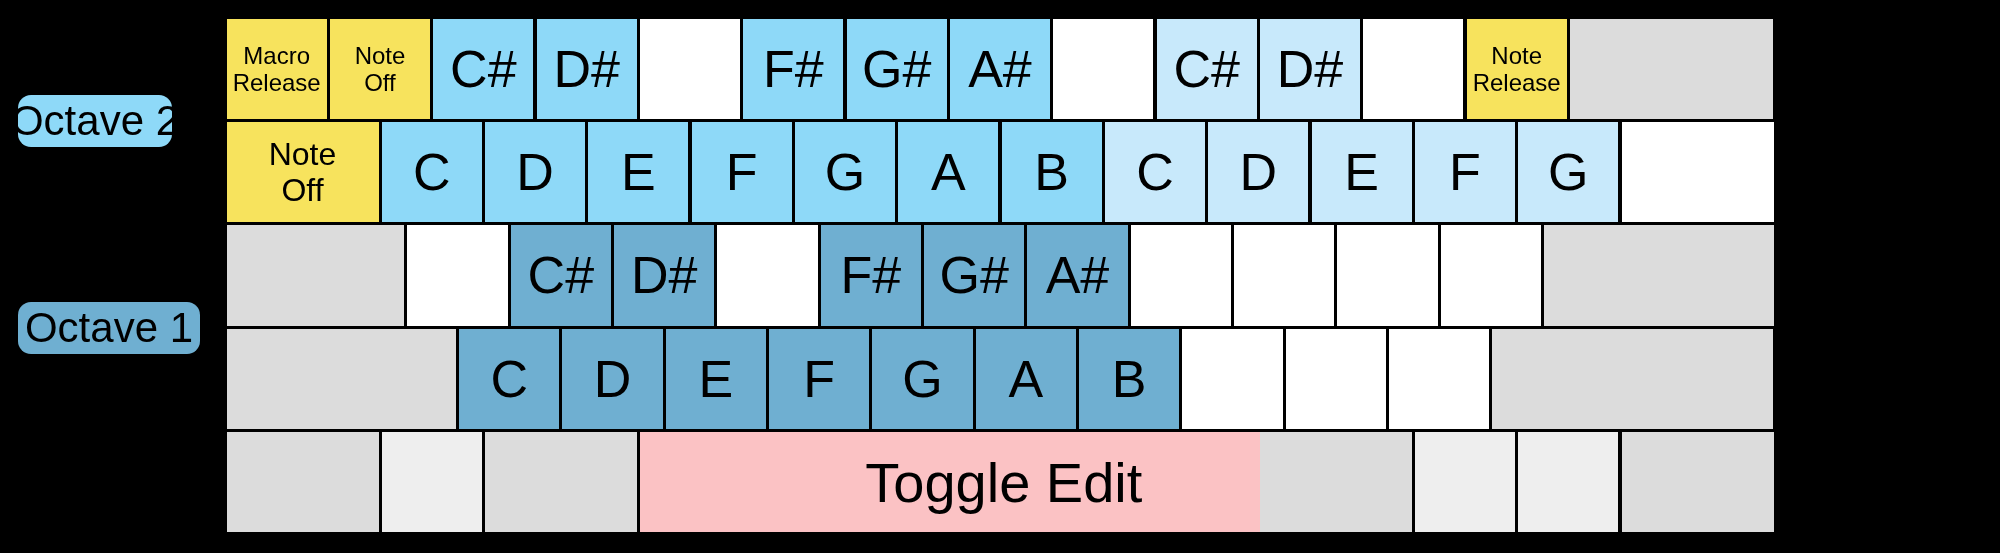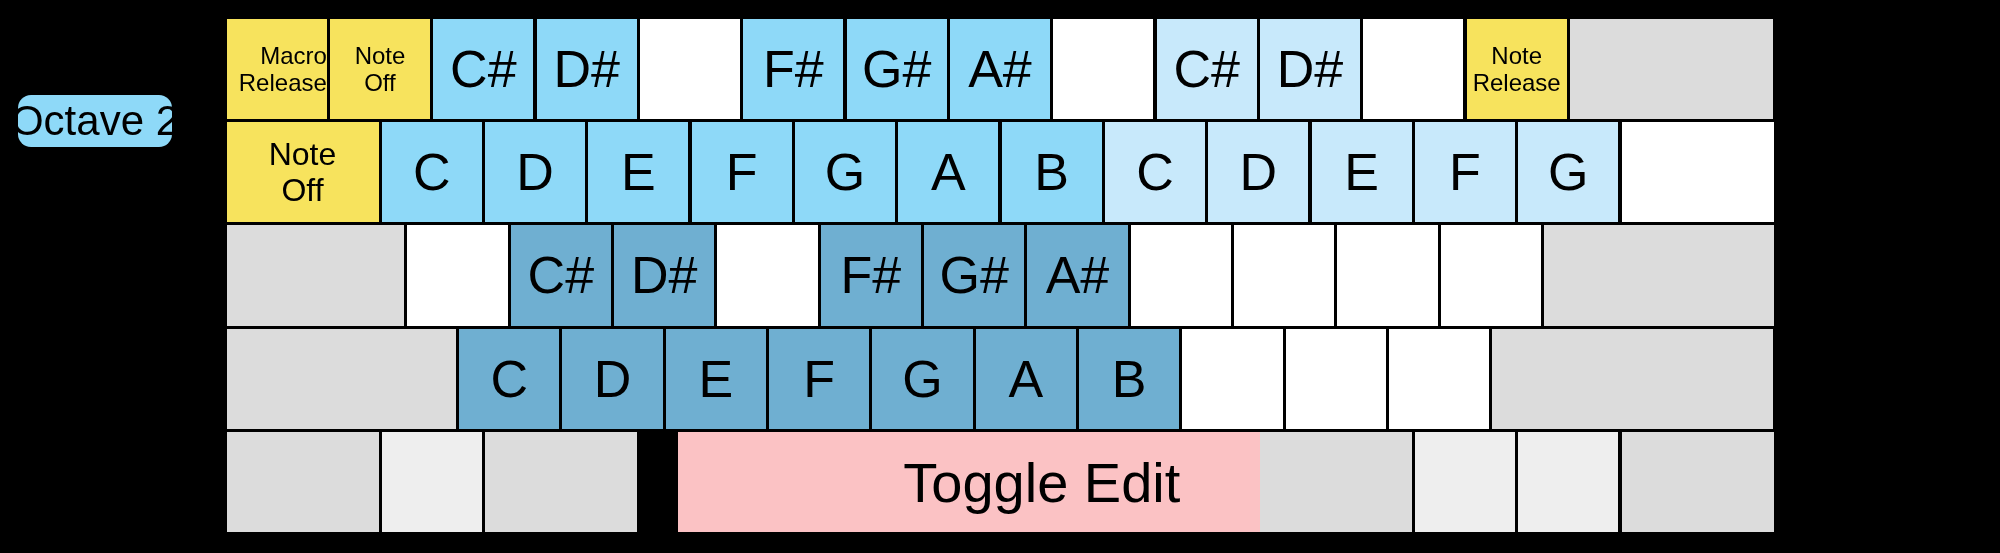--- a/index.html
+++ b/index.html
@@ -52,22 +52,23 @@
   }
   #badge-oct2 { left: 18px;   top: 95px;  width: 154px; height: 52px; }
   #badge-oct1 { left: 18px;   top: 302px; width: 182px; height: 52px; }
   #badge-oct3 { left: 1802px; top: 95px;  width: 182px; height: 51px; }
 </style>
 </head>
 <body>
 
 <div class="screen">
   <div class="badge" id="badge-oct2" style="background: rgb(142, 217, 248);">Octave 2</div>
+  <div class="badge" id="badge-oct1" style="background: rgb(111, 175, 209);">Octave 1</div>
   <div id="keyboard">
-      <div class="key f-small" style="left: 1.5px; top: 1.5px; width: 100.33px; height: 100.4px; background: rgb(247, 227, 93); align-items: flex-end;">
+      <div class="key f-small" style="left: 1.5px; top: 1.5px; width: 100.33px; height: 100.4px; background: rgb(247, 227, 93);">
         <div class="ln">Macro</div>
         <div class="ln">Release</div>
       </div>
       <div class="key f-small" style="left: 104.83px; top: 1.5px; width: 100.33px; height: 100.4px; background: rgb(247, 227, 93);">
         <div class="ln">Note</div>
         <div class="ln">Off</div>
       </div>
       <div class="key f-note" style="left: 208.17px; top: 1.5px; width: 100.33px; height: 100.4px; background: rgb(142, 217, 248);">
         <div class="ln">C#</div>
       </div>
@@ -183,21 +184,21 @@
       <div class="key f-note" style="left: 854px; top: 311.7px; width: 100.33px; height: 100.4px; background: rgb(111, 175, 209);">
         <div class="ln">B</div>
       </div>
       <div class="key f-note" style="left: 957.33px; top: 311.7px; width: 100.33px; height: 100.4px; background: rgb(255, 255, 255);"></div>
       <div class="key f-note" style="left: 1060.67px; top: 311.7px; width: 100.33px; height: 100.4px; background: rgb(255, 255, 255);"></div>
       <div class="key f-note" style="left: 1164px; top: 311.7px; width: 100.33px; height: 100.4px; background: rgb(255, 255, 255);"></div>
       <div class="key f-note" style="left: 1267.33px; top: 311.7px; width: 281.17px; height: 100.4px; background: rgb(220, 220, 220);"></div>
       <div class="key f-note" style="left: 1.5px; top: 415.1px; width: 152px; height: 100.4px; background: rgb(220, 220, 220);"></div>
       <div class="key f-note" style="left: 156.5px; top: 415.1px; width: 100.33px; height: 100.4px; background: rgb(238, 238, 238);"></div>
       <div class="key f-note" style="left: 259.83px; top: 415.1px; width: 152px; height: 100.4px; background: rgb(220, 220, 220);"></div>
-      <div class="key f-space" style="left: 414.83px; top: 415.1px; width: 728px; height: 100.4px; background: rgb(251, 194, 196); margin-left: 38px;">
+      <div class="key f-space" style="left: 414.83px; top: 415.1px; width: 728px; height: 100.4px; background: rgb(251, 194, 196);">
         <div class="ln">Toggle Edit</div>
       </div>
       <div class="key f-note" style="left: 1034.83px; top: 415.1px; width: 152px; height: 100.4px; background: rgb(220, 220, 220);"></div>
       <div class="key f-note" style="left: 1189.83px; top: 415.1px; width: 100.33px; height: 100.4px; background: rgb(238, 238, 238);"></div>
       <div class="key f-note" style="left: 1293.17px; top: 415.1px; width: 100.33px; height: 100.4px; background: rgb(238, 238, 238);"></div>
       <div class="key f-note" style="left: 1396.5px; top: 415.1px; width: 152px; height: 100.4px; background: rgb(220, 220, 220);"></div>
     </div>
 </div>
 
 </body></html>

